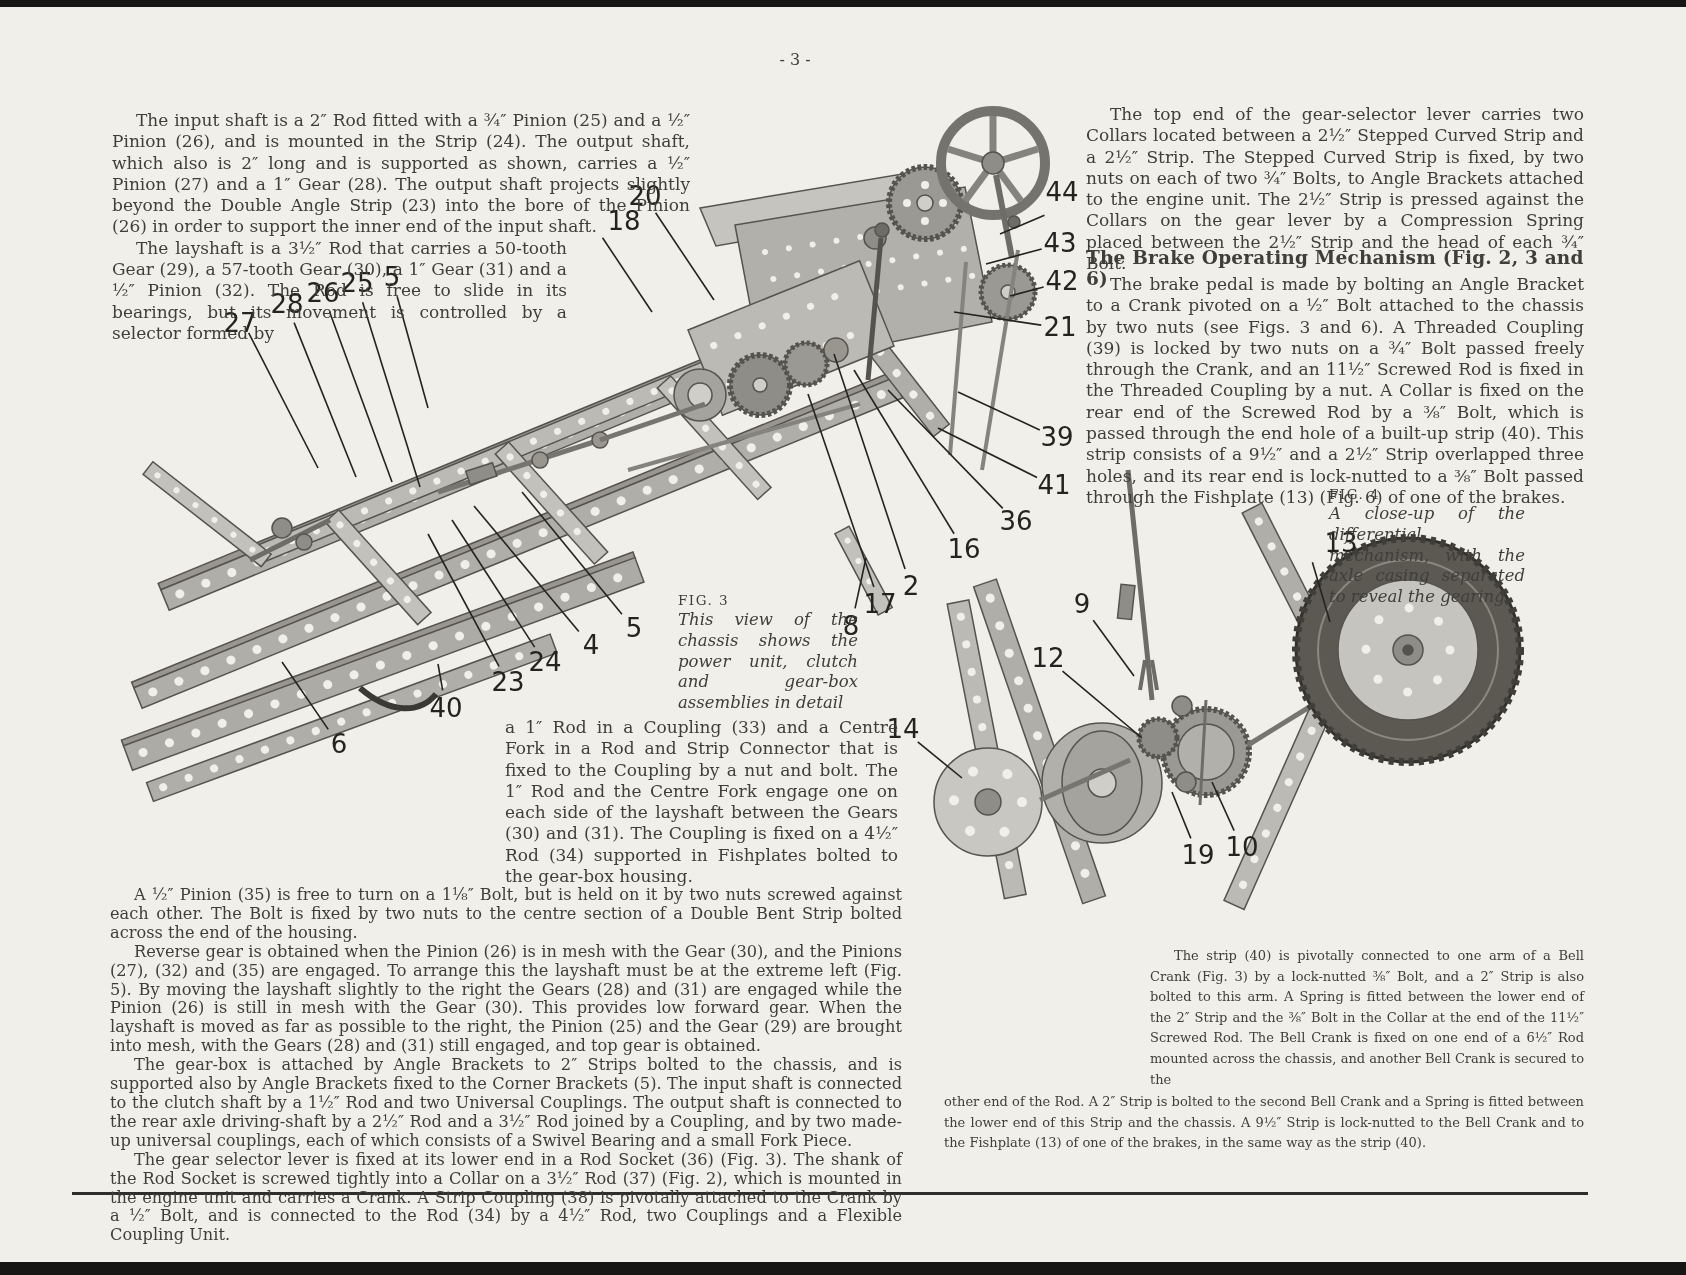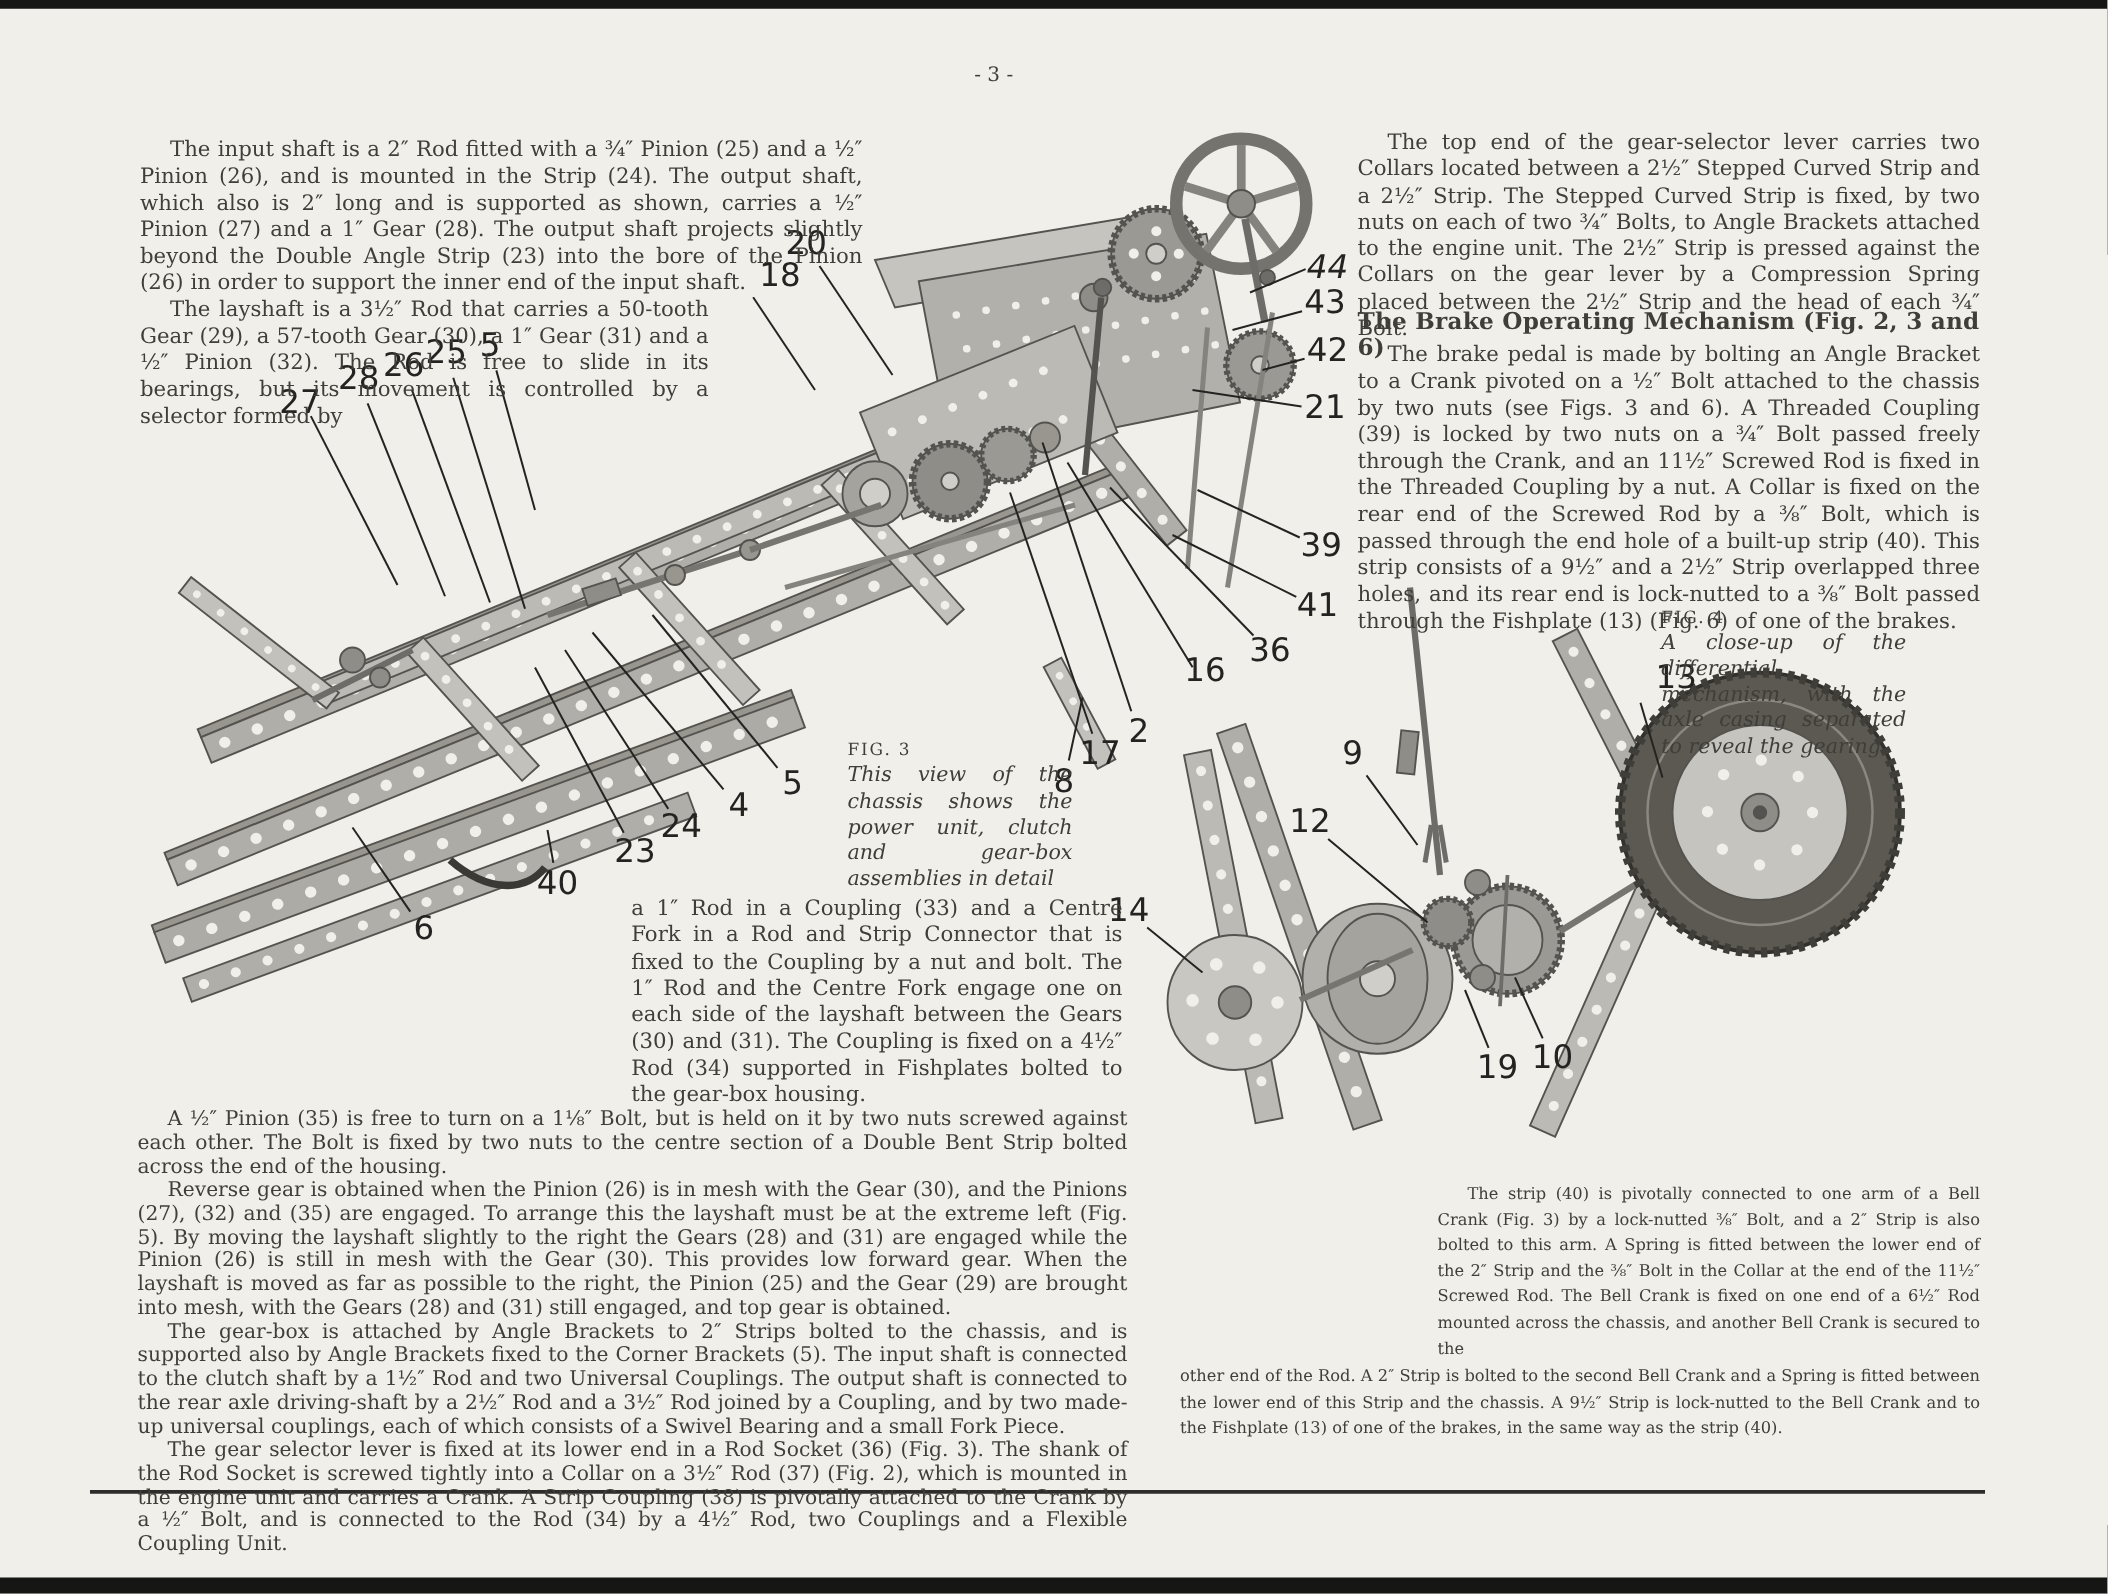--- a/index.html
+++ b/index.html
@@ -243,28 +243,28 @@
       <line x1="1093.2265478960812" y1="620.328555781188" x2="1134" y2="676"></line>
       <line x1="1062.545343674772" y1="671.2242781947552" x2="1142" y2="738"></line>
       <line x1="1312.3738083722997" y1="562.2242196973643" x2="1330" y2="622"></line>
       <line x1="1190.848836107837" y1="838.3971350346761" x2="1172" y2="792"></line>
       <line x1="1234.1377440582776" y1="830.7030369282105" x2="1212" y2="782"></line>
     </svg>
 
   <div id="callout-layer">
       <span class="callout" style="left: 624px; top: 222px;">18</span>
       <span class="callout" style="left: 645px; top: 197px;">20</span>
-      <span class="callout" style="left: 1062px; top: 216px; font-style: italic;">44</span>
+      <span class="callout" style="left: 1062px; top: 193px;">44</span>
       <span class="callout" style="left: 1060px; top: 244px;">43</span>
       <span class="callout" style="left: 1062px; top: 282px;">42</span>
       <span class="callout" style="left: 1060px; top: 328px;">21</span>
       <span class="callout" style="left: 1057px; top: 438px;">39</span>
       <span class="callout" style="left: 1054px; top: 486px;">41</span>
       <span class="callout" style="left: 1016px; top: 522px;">36</span>
-      <span class="callout" style="left: 964px; top: 538px;">16</span>
+      <span class="callout" style="left: 964px; top: 550px;">16</span>
       <span class="callout" style="left: 911px; top: 587px;">2</span>
       <span class="callout" style="left: 880px; top: 605px;">17</span>
       <span class="callout" style="left: 851px; top: 627px;">8</span>
       <span class="callout" style="left: 240px; top: 324px;">27</span>
       <span class="callout" style="left: 287px; top: 305px;">28</span>
       <span class="callout" style="left: 323px; top: 294px;">26</span>
       <span class="callout" style="left: 357px; top: 284px;">25</span>
       <span class="callout" style="left: 392px; top: 278px;">5</span>
       <span class="callout" style="left: 508px; top: 683px;">23</span>
       <span class="callout" style="left: 545px; top: 663px;">24</span>

